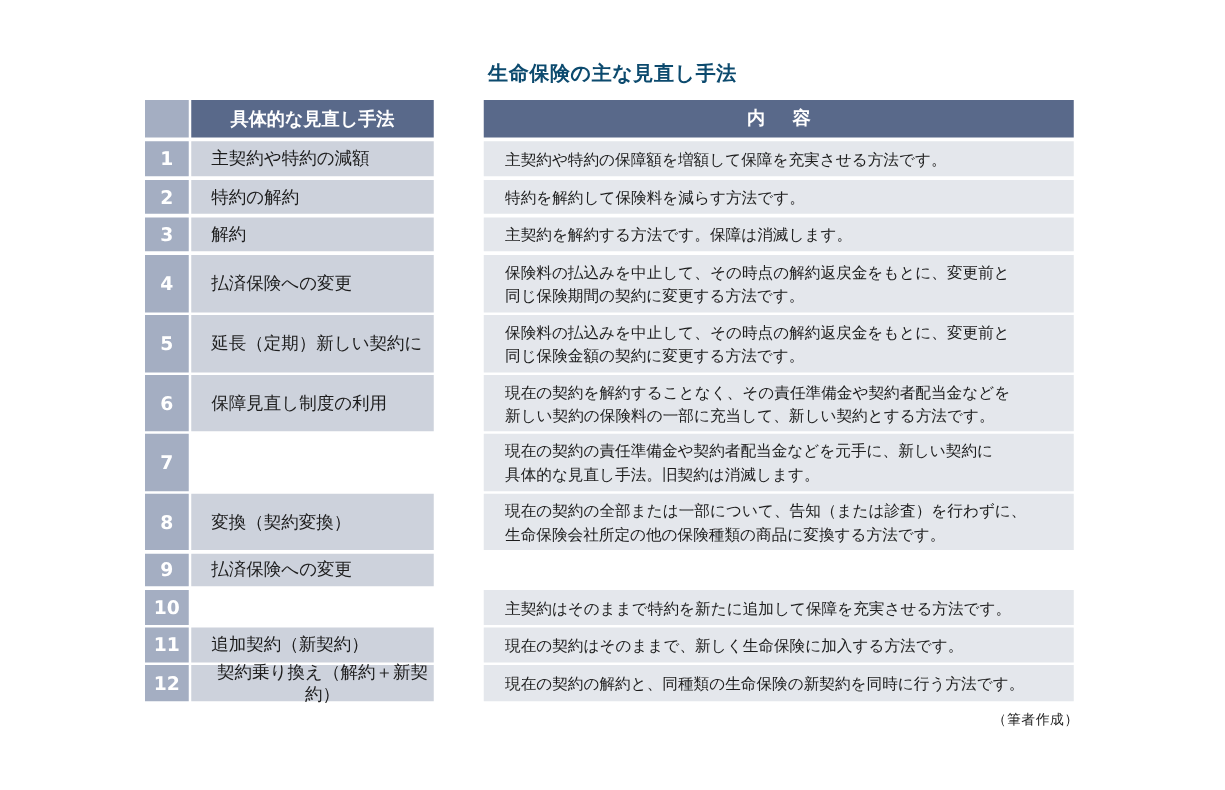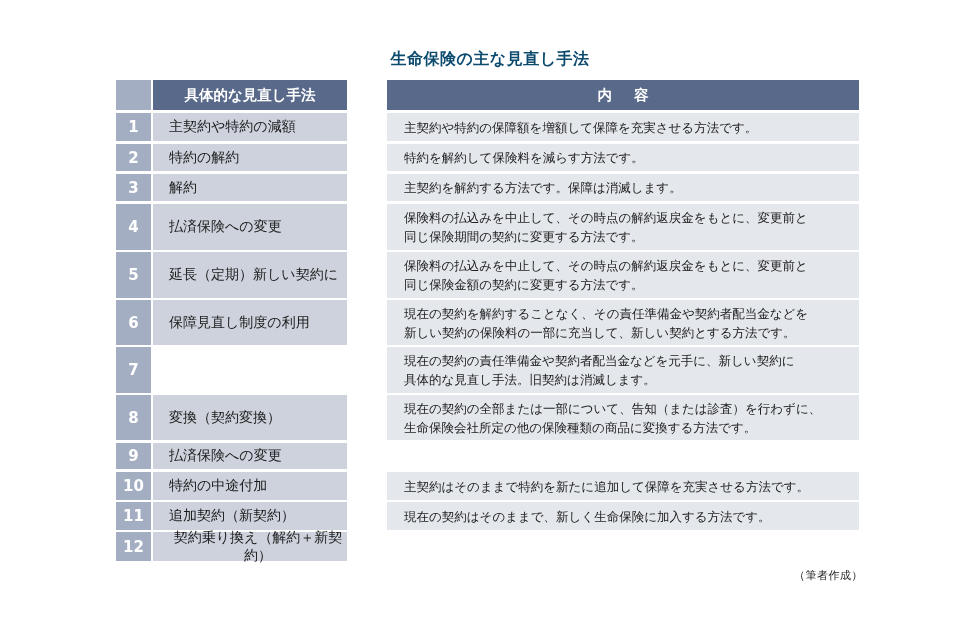--- a/index.html
+++ b/index.html
@@ -96,31 +96,33 @@
         <span class="desc-text">現在の契約の全部または一部について、告知（または診査）を行わずに、
 生命保険会社所定の他の保険種類の商品に変換する方法です。</span>
       </div>
   </div>
   <div class="row" style="top:363px;height:26px;">
     <div class="cell c-num">9</div>
     <div class="cell c-m">払済保険への変更</div>
   </div>
   <div class="row" style="top:392px;height:28px;">
     <div class="cell c-num">10</div>
-    <div class="cell c-m">特約の中途付加</div>
     <div class="cell c-d">
         <span class="desc-text">主契約はそのままで特約を新たに追加して保障を充実させる方法です。</span>
       </div>
   </div>
   <div class="row" style="top:422px;height:28px;">
     <div class="cell c-num">11</div>
     <div class="cell c-m">追加契約（新契約）</div>
     <div class="cell c-d">
         <span class="desc-text">現在の契約はそのままで、新しく生命保険に加入する方法です。</span>
       </div>
   </div>
   <div class="row" style="top:452px;height:29px;text-align:center;">
     <div class="cell c-num">12</div>
     <div class="cell c-m">契約乗り換え（解約＋新契約）</div>
+    <div class="cell c-d">
+        <span class="desc-text">現在の契約の解約と、同種類の生命保険の新契約を同時に行う方法です。</span>
+      </div>
   </div>
 </div>
 
 <div class="note">（筆者作成）</div>
 
 </body></html>

